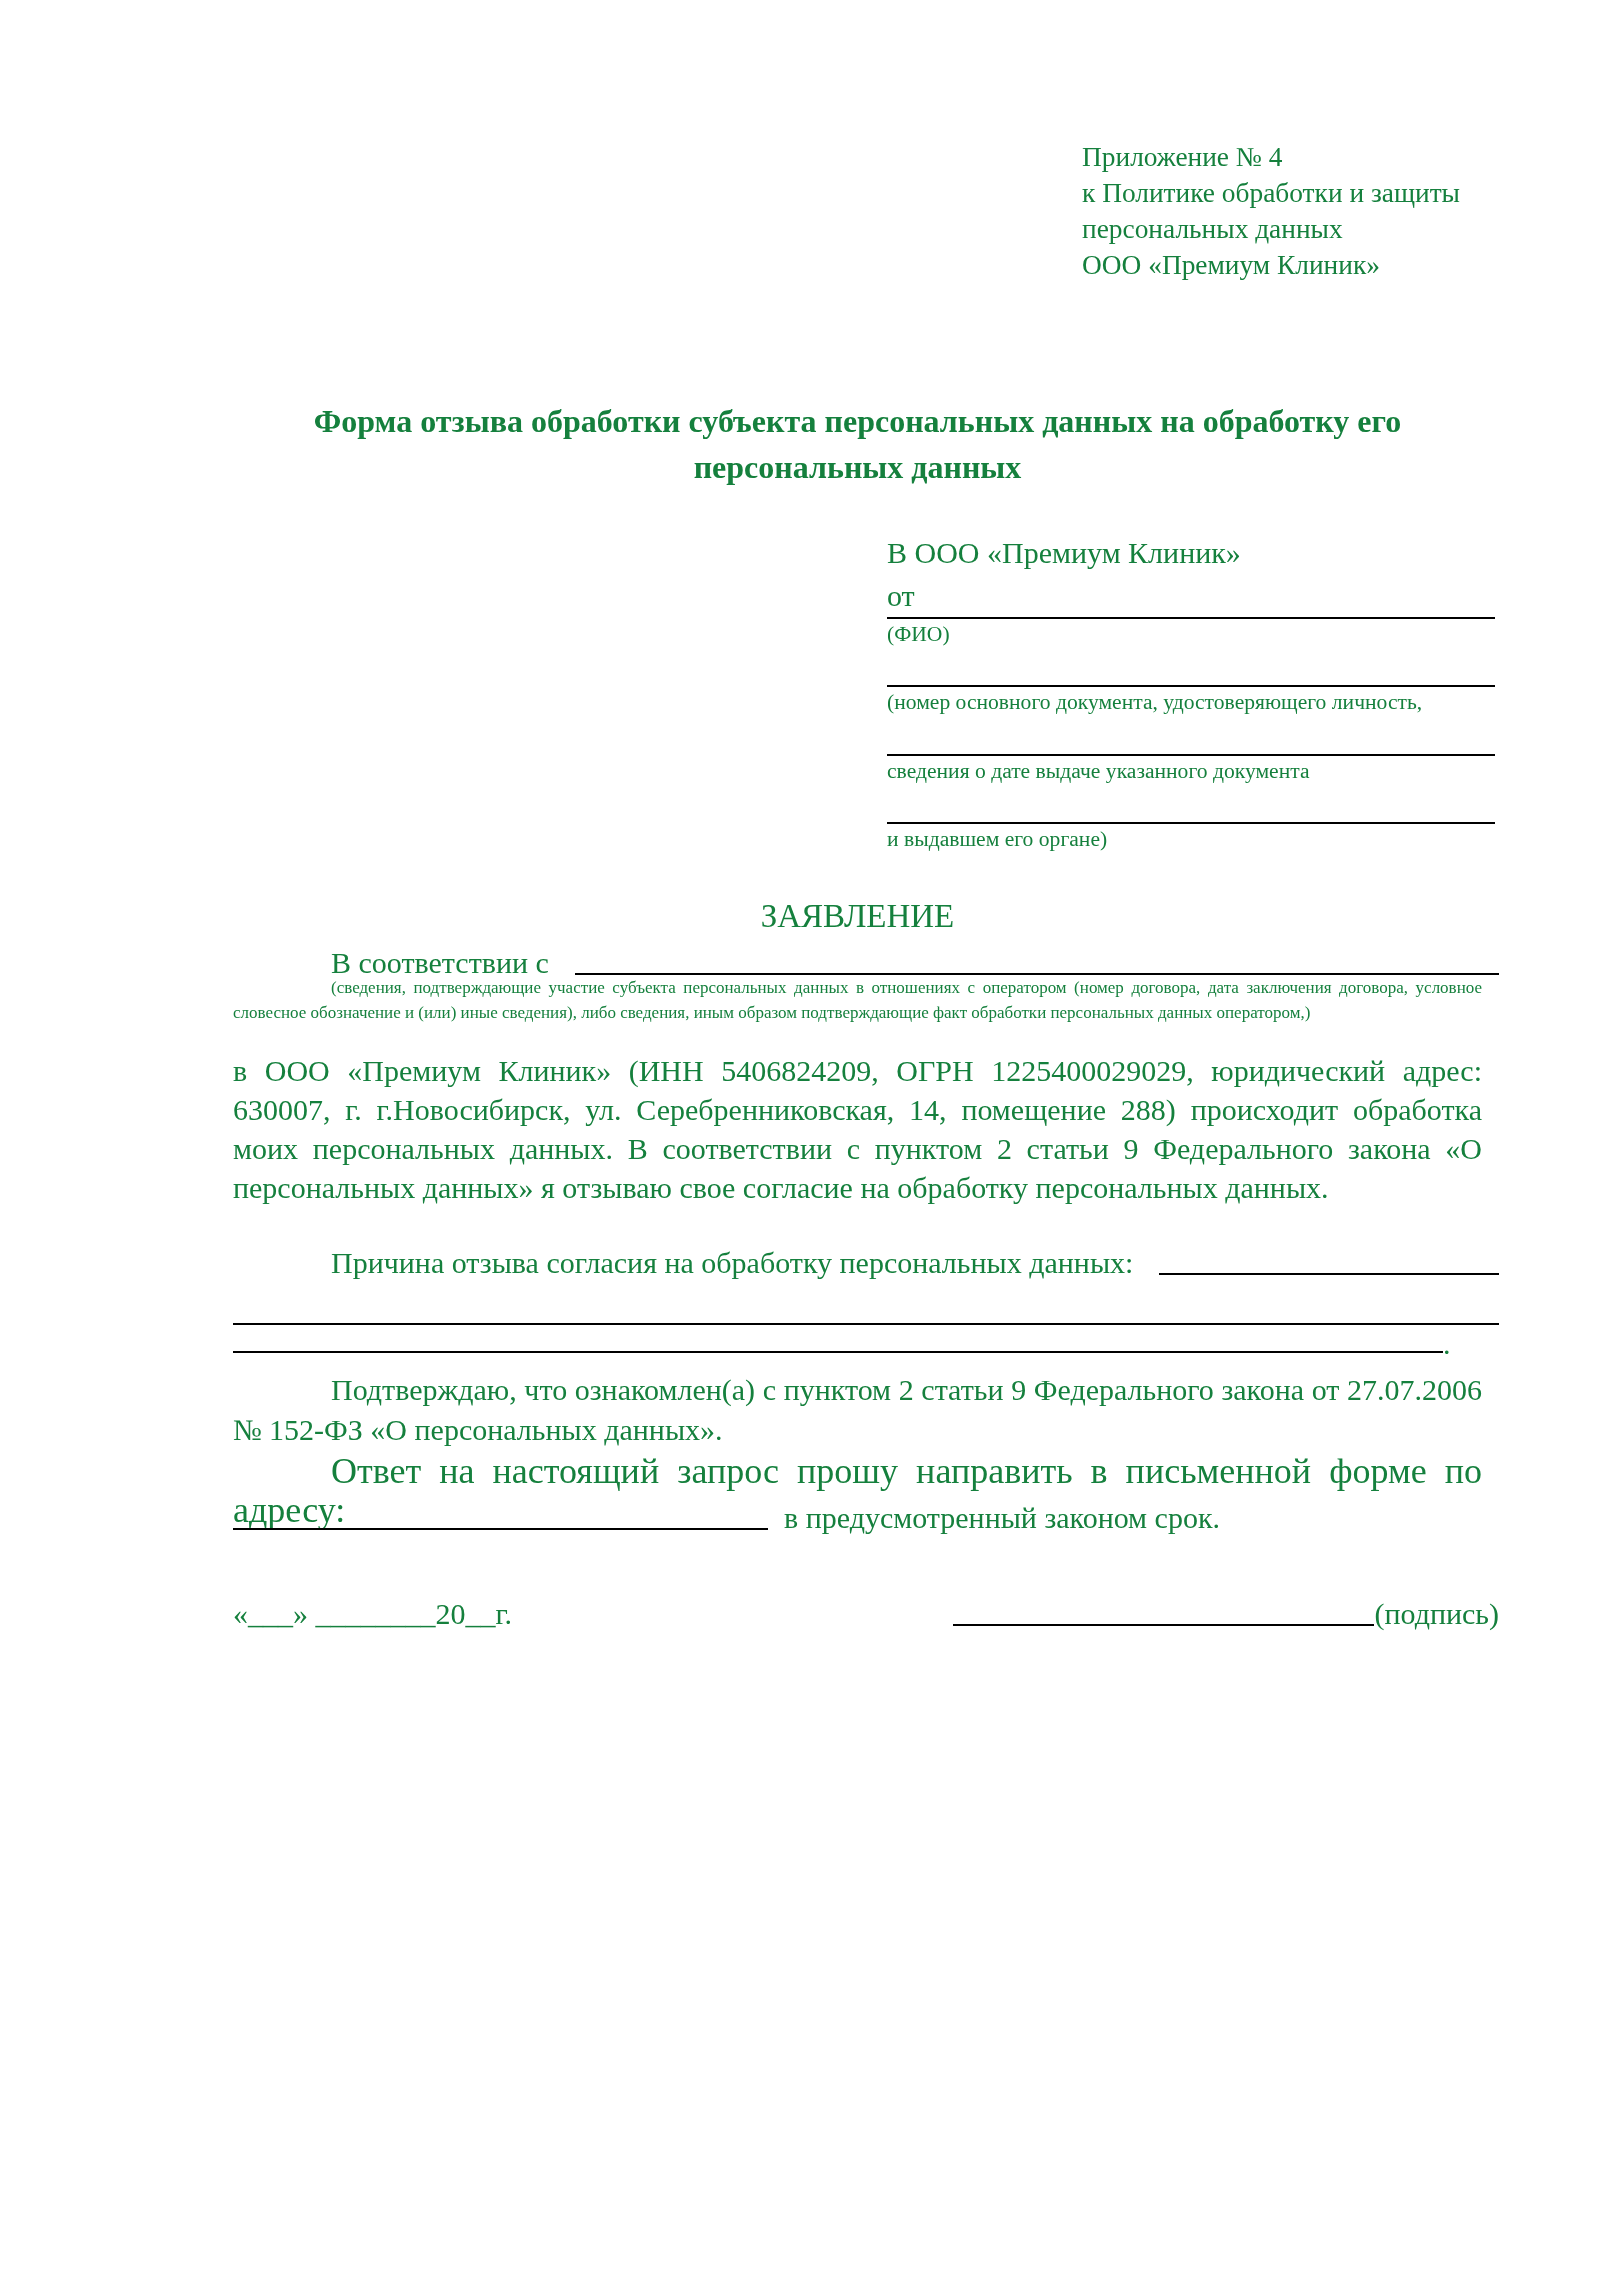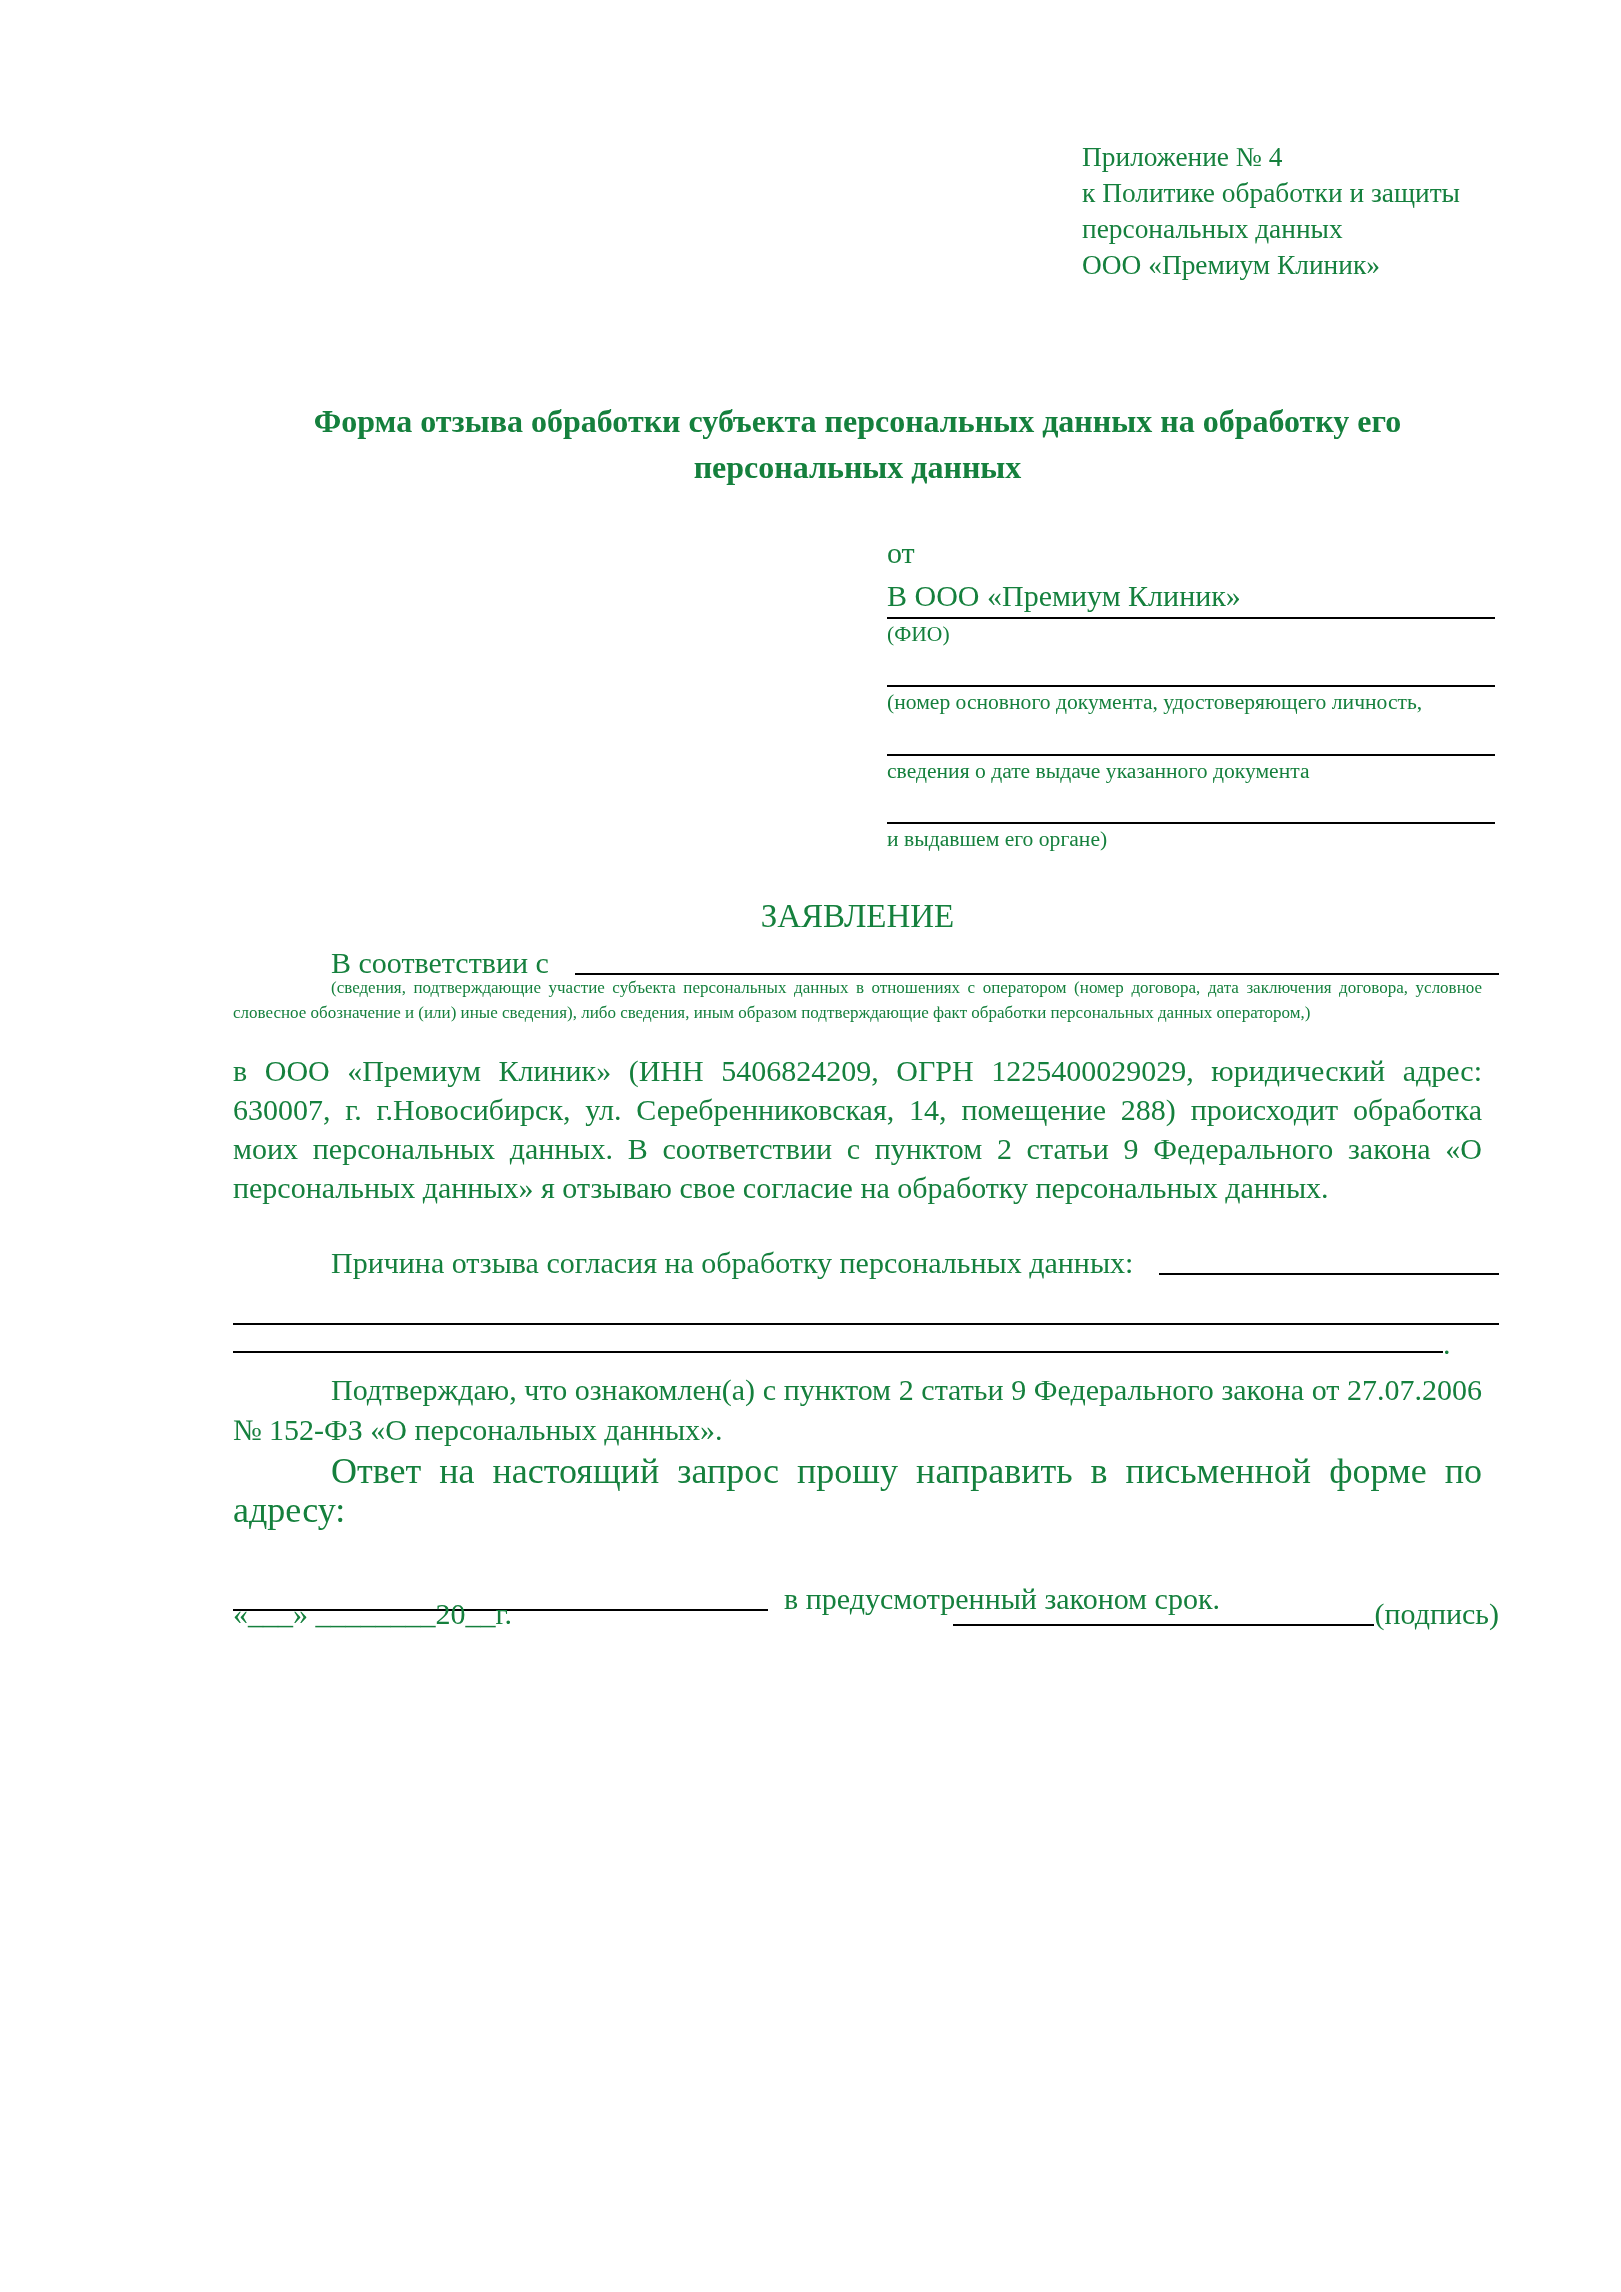--- a/index.html
+++ b/index.html
@@ -57,21 +57,21 @@
   .confirm {
     left: 233px; top: 1370px; width: 1249px;
     font-size: 30px; line-height: 40px; text-align: justify; text-indent: 98px;
   }
 
   .reply1 {
     left: 233px; top: 1452px; width: 1249px;
     font-size: 36px; line-height: 39px;
     text-align: justify; text-align-last: justify; text-indent: 98px;
   }
-  .reply2 { left: 233px; top: 1579px; width: 1249px; }
+  .reply2 { left: 233px; top: 1498px; width: 1249px; }
   .seg-address { width: 535px; margin-left: 0; }
 
   .footer {
     left: 233px; top: 1594px; width: 1266px;
     display: flex; justify-content: space-between; align-items: flex-start;
     font-size: 30px; line-height: 39px;
   }
   .sig-group { display: flex; align-items: flex-end; }
   .sig-line { width: 421px; border-bottom: 2.9px solid #000; height: 0; margin-bottom: 6.9px; }
 </style>
@@ -83,22 +83,22 @@
   <div class="abs appendix">
     <div>Приложение № 4</div>
     <div>к Политике обработки и защиты</div>
     <div>персональных данных</div>
     <div>ООО «Премиум Клиник»</div>
   </div>
 
   <div class="abs title">Форма отзыва обработки субъекта персональных данных на обработку его персональных данных</div>
 
   <div class="abs addressee">
+    <div>В ООО «Премиум Клиник»</div>
     <div>от</div>
-    <div>В ООО «Премиум Клиник»</div>
     <div class="blank-rows">
       <div class="blank-row">
         <span>(ФИО)</span>
       </div>
       <div class="blank-row">
         <span>(номер основного документа, удостоверяющего личность,</span>
       </div>
       <div class="blank-row">
         <span>сведения о дате выдаче указанного документа</span>
       </div>

